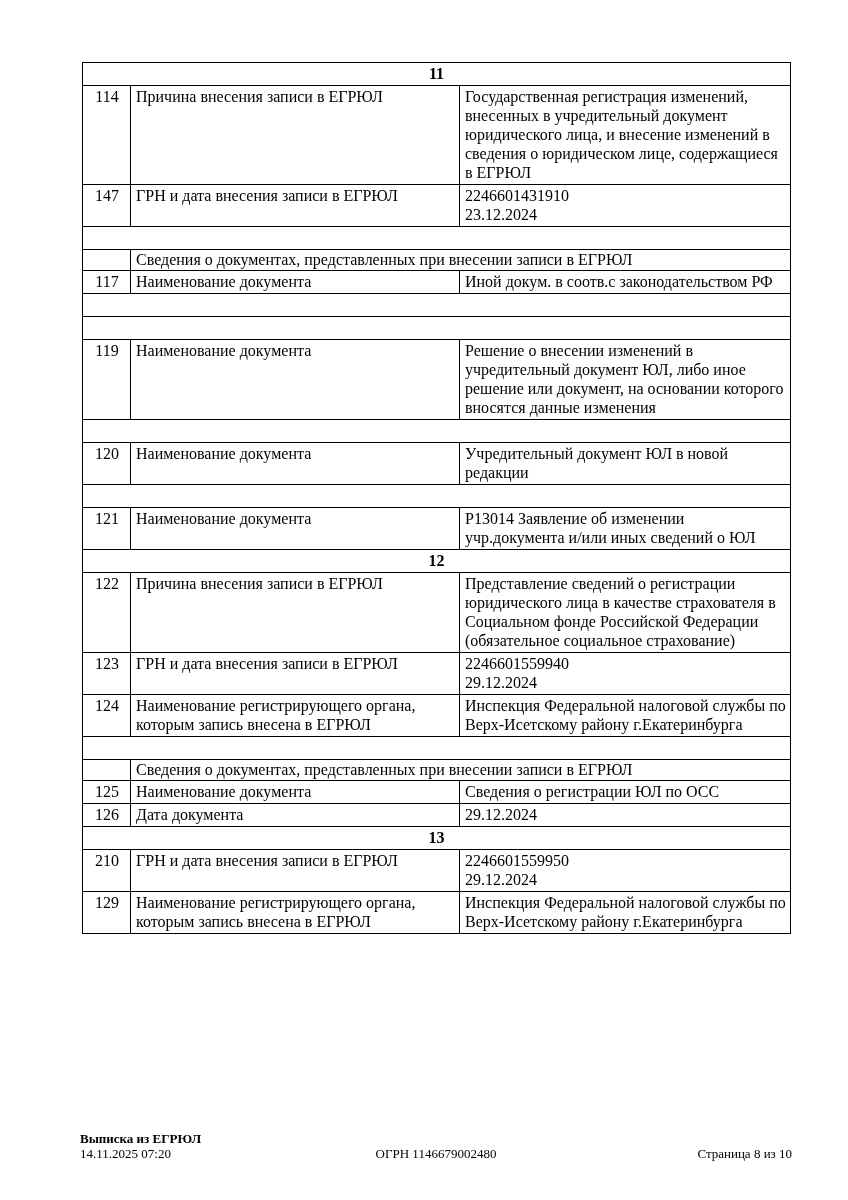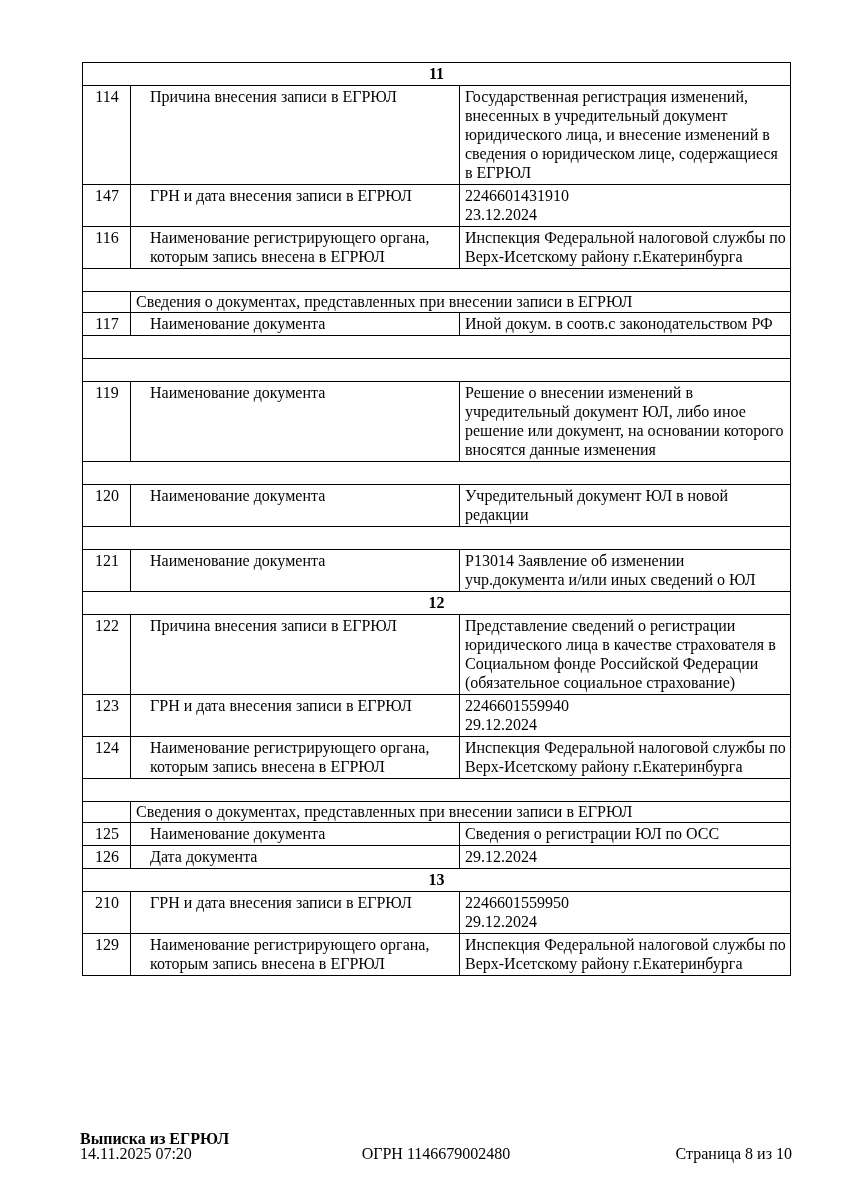--- a/index.html
+++ b/index.html
@@ -28,21 +28,21 @@
   .doc-table td {
     border: 1px solid #000000;
     vertical-align: top;
     overflow: hidden;
   }
   .num-cell {
     text-align: center;
     padding: 1px 2px 2px 3px;
   }
   .label-cell {
-    padding: 1px 6px 2px 19px;
+    padding: 1px 6px 2px 5px;
   }
   .value-cell {
     padding: 1px 4px 2px 5px;
     white-space: pre-line;
   }
   .section-cell {
     text-align: center;
     font-weight: bold;
     padding: 1px 0 2px 0;
   }
@@ -53,21 +53,21 @@
     height: 22px;
     padding: 0;
   }
   .page-footer {
     position: absolute;
     left: 80px;
     right: 56px;
     top: 1131px;
     display: flex;
     align-items: flex-end;
-    font-size: 16px;
+    font-size: 13px;
     line-height: 15px;
   }
   .footer-left  { flex: 1 1 0; text-align: left; }
   .footer-center{ flex: 1 1 0; text-align: center; }
   .footer-right { flex: 1 1 0; text-align: right; white-space: nowrap; }
   .footer-title { font-weight: bold; }
 </style>
 </head>
 <body>
 
@@ -88,25 +88,20 @@
     <td class="value-cell">Государственная регистрация изменений, внесенных в учредительный документ юридического лица, и внесение изменений в сведения о юридическом лице, содержащиеся в ЕГРЮЛ</td>
   </tr>
 
   <tr>
     <td class="num-cell">147</td>
     <td class="label-cell">ГРН и дата внесения записи в ЕГРЮЛ</td>
     <td class="value-cell">2246601431910
 23.12.2024</td>
   </tr>
 
-  <tr>
-    <td class="num-cell">116</td>
-    <td class="label-cell">Наименование регистрирующего органа, которым запись внесена в ЕГРЮЛ</td>
-    <td class="value-cell">Инспекция Федеральной налоговой службы по Верх-Исетскому району г.Екатеринбурга</td>
-  </tr>
 
   <tr>
     <td colspan="3" class="spacer-cell"></td>
   </tr>
 
   <tr>
     <td class="num-cell"></td>
     <td colspan="2" class="subheader-cell">Сведения о документах, представленных при внесении записи в ЕГРЮЛ</td>
   </tr>
 

